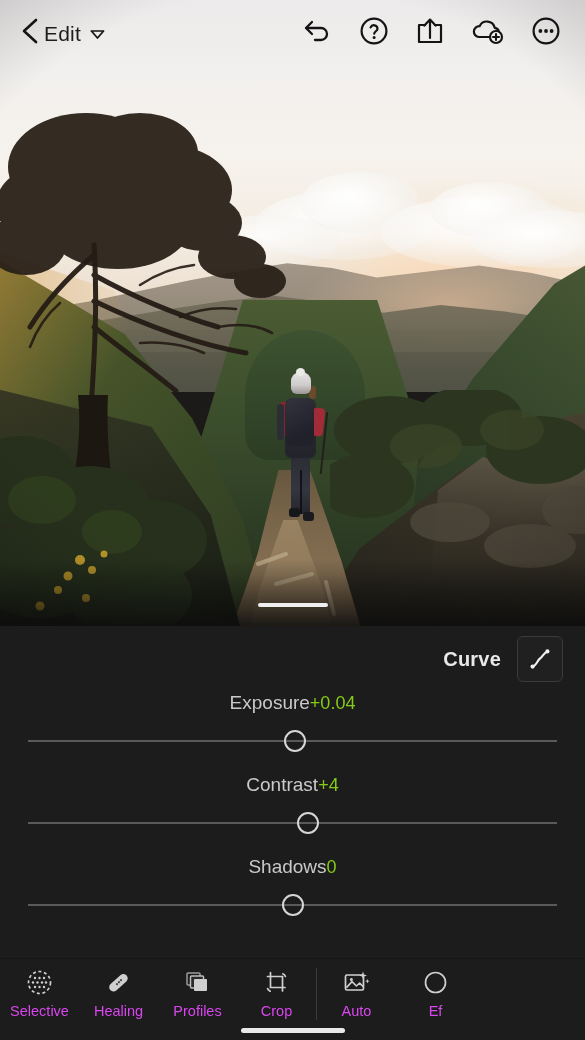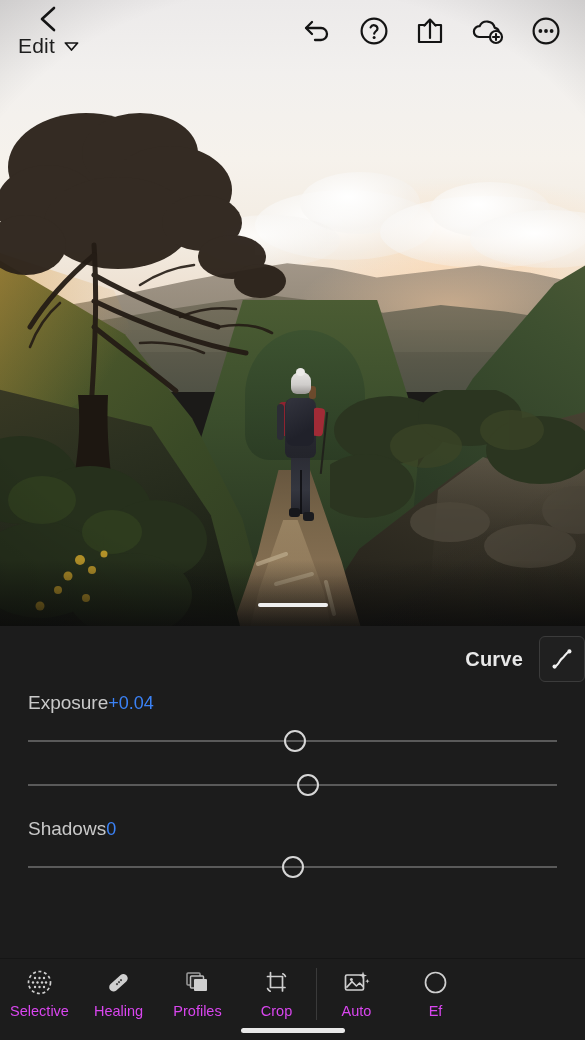--- a/index.html
+++ b/index.html
@@ -156,52 +156,52 @@
   .photo-bottom-fade {
     left:0; top:560px; width:585px; height:66px;
     background:linear-gradient(to bottom, rgba(10,10,10,0) 0%, rgba(12,12,12,0.55) 70%, rgba(14,14,14,0.85) 100%);
   }
 
   
   #topbar {
     position:absolute; left:0; top:0; width:585px; height:62px;
     display:flex; align-items:center; z-index:30;
   }
-  #topbar-left { display:flex; align-items:center; padding-left:18px;flex-direction:column; }
+  #topbar-left { display:flex; align-items:flex-end; padding-left:18px; }
   #topbar-right { margin-left:auto; display:flex; align-items:center; gap:26px; padding-right:24px; }
   .tb-icon { display:flex; align-items:center; justify-content:center; cursor:pointer; }
   #title-group { display:flex; align-items:center; gap:9px; cursor:pointer; }
   #edit-title {
     font-size:21px; color:#1d1d1d; font-weight:400; letter-spacing:.2px;
   }
 
   
   #panel {
     position:absolute; left:0; top:626px; width:585px; height:414px;
     background:#1c1c1c; z-index:20;
   }
   #curve-row {
     height:66px; display:flex; align-items:center; justify-content:flex-end;
-    gap:16px;
+    padding-right:22px; gap:16px;
   }
   #curve-label { font-size:20px; color:#e8e8e8; font-weight:700; letter-spacing:.2px; }
   #curve-btn {
     width:46px; height:46px; border-radius:6px;
     background:#202020; border:1px solid #3b3b3b;
     display:flex; align-items:center; justify-content:center; cursor:pointer;
   }
 
   #sliders { padding:0 28px; }
   .slider-block { margin-bottom:22px; }
   .slider-head {
-    display:flex; justify-content:flex-start; align-items:baseline;
+    display:flex; justify-content:center; align-items:baseline;
     margin-bottom:16px;
   }
   .slider-name { font-size:19px; color:#c9c9c9; font-weight:400; }
-  .slider-val  { font-size:18px; color:#3b82f6; font-weight:400; }
+  .slider-val  { font-size:18px; color:#84cc16; font-weight:400; }
   .slider-track-wrap { position:relative; height:22px; }
   .slider-track {
     position:absolute; left:0; top:10px; width:100%; height:1.5px;
     background:#5a5a5a;
   }
   .slider-handle {
     position:absolute; top:0; width:22px; height:22px;
     border:2px solid #d6d6d6; border-radius:50%;
     background:transparent; transform:translateX(-11px); cursor:pointer;
   }
@@ -424,20 +424,24 @@
         <span class="slider-name">Exposure</span>
         <span class="slider-val">+0.04</span>
       </div>
       <div class="slider-track-wrap">
         <div class="slider-track"></div>
         <div class="slider-handle" style="left: 50.5%;"></div>
       </div>
     </div>
 
     <div class="slider-block">
+      <div class="slider-head">
+        <span class="slider-name">Contrast</span>
+        <span class="slider-val">+4</span>
+      </div>
       <div class="slider-track-wrap">
         <div class="slider-track"></div>
         <div class="slider-handle" style="left: 53%;"></div>
       </div>
     </div>
 
 
     <div class="slider-block">
       <div class="slider-head">
         <span class="slider-name">Shadows</span>

